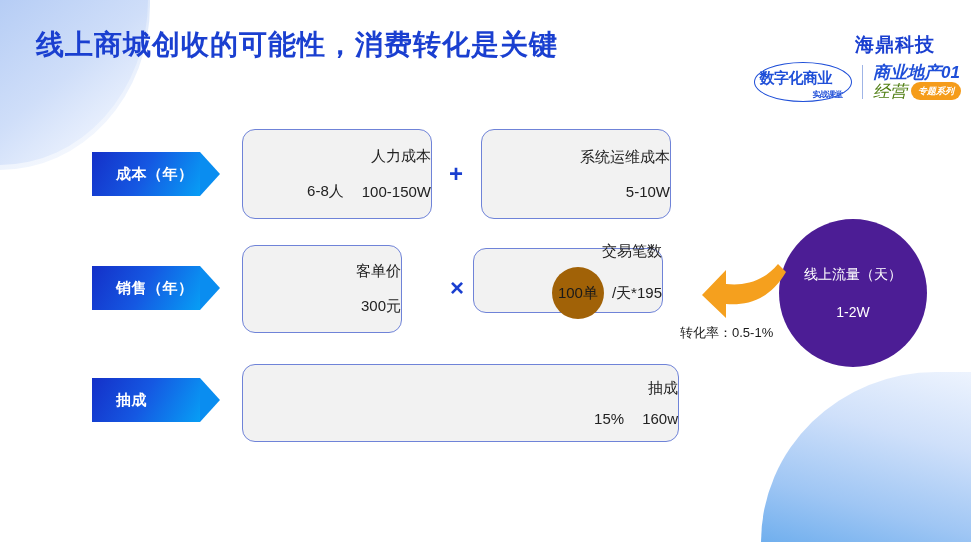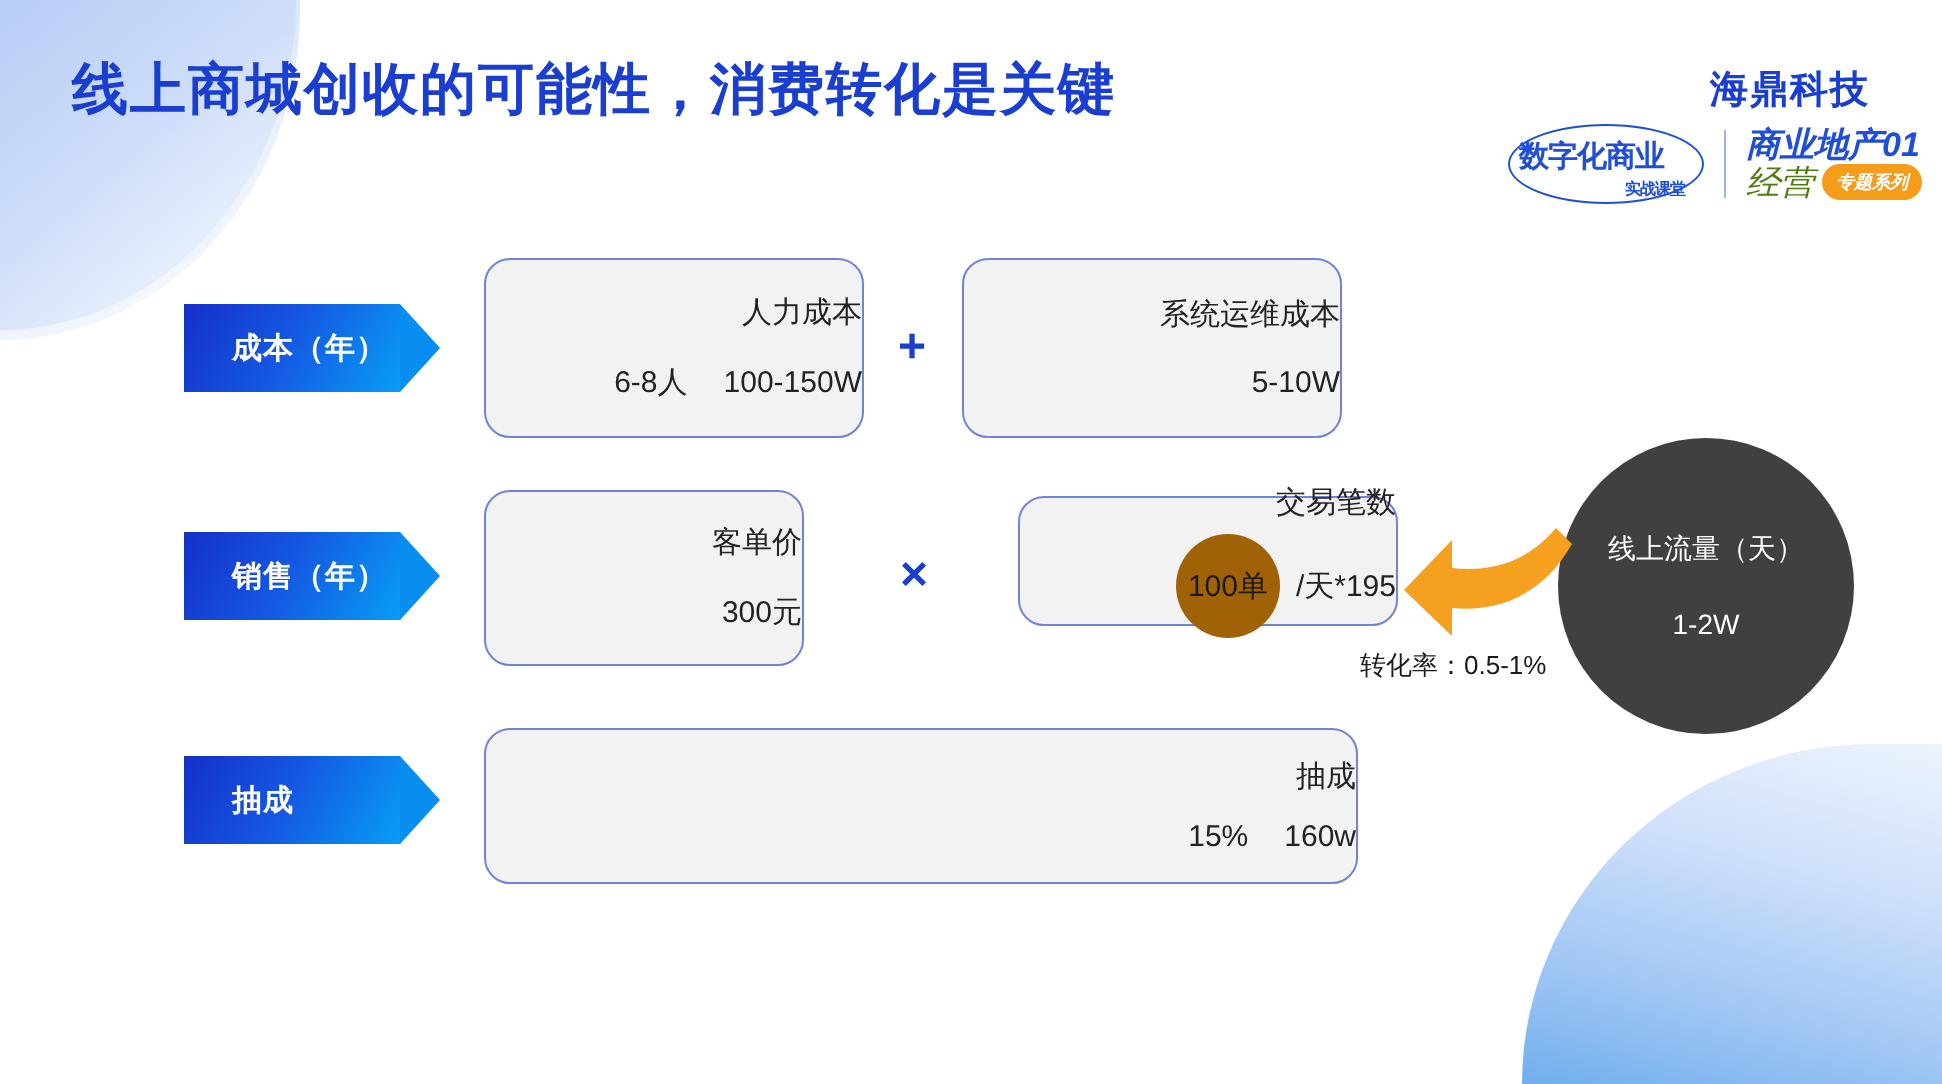--- a/index.html
+++ b/index.html
@@ -221,21 +221,21 @@
     font-size: 15px;
     color: #1a1a1a;
   }
   .traffic-circle {
     position: absolute;
     left: 779px;
     top: 219px;
     width: 148px;
     height: 148px;
     border-radius: 50%;
-    background: #404040;
+    background: #4c1d95;
     display: flex;
     flex-direction: column;
     align-items: center;
     justify-content: center;
     gap: 20px;
     color: #ffffff;
     font-size: 14px;
     white-space: nowrap;
   }
   .curve-arrow {
@@ -305,21 +305,21 @@
 
   <div class="box" style="left:242px; top:245px; width:160px; height:88px;">
     <div class="head">客单价</div>
     <div class="vals">
       <span>300元</span>
     </div>
   </div>
 
   <div class="op" style="left:450px; top:276px;">×</div>
 
-  <div class="box" style="left:509px; top:248px; width:190px; height:65px;">
+  <div class="box" style="left:473px; top:248px; width:190px; height:65px;">
     <div class="head" style="margin-bottom:6px;">交易笔数</div>
     <div class="vals" style="gap:8px;">
       <span class="orange-badge">100单</span>
       <span>/天*195</span>
     </div>
   </div>
 
   <div class="row-label" style="left:92px; top:378px;">抽成</div>
 
   <div class="box" style="left:242px; top:364px; width:437px; height:78px;">

